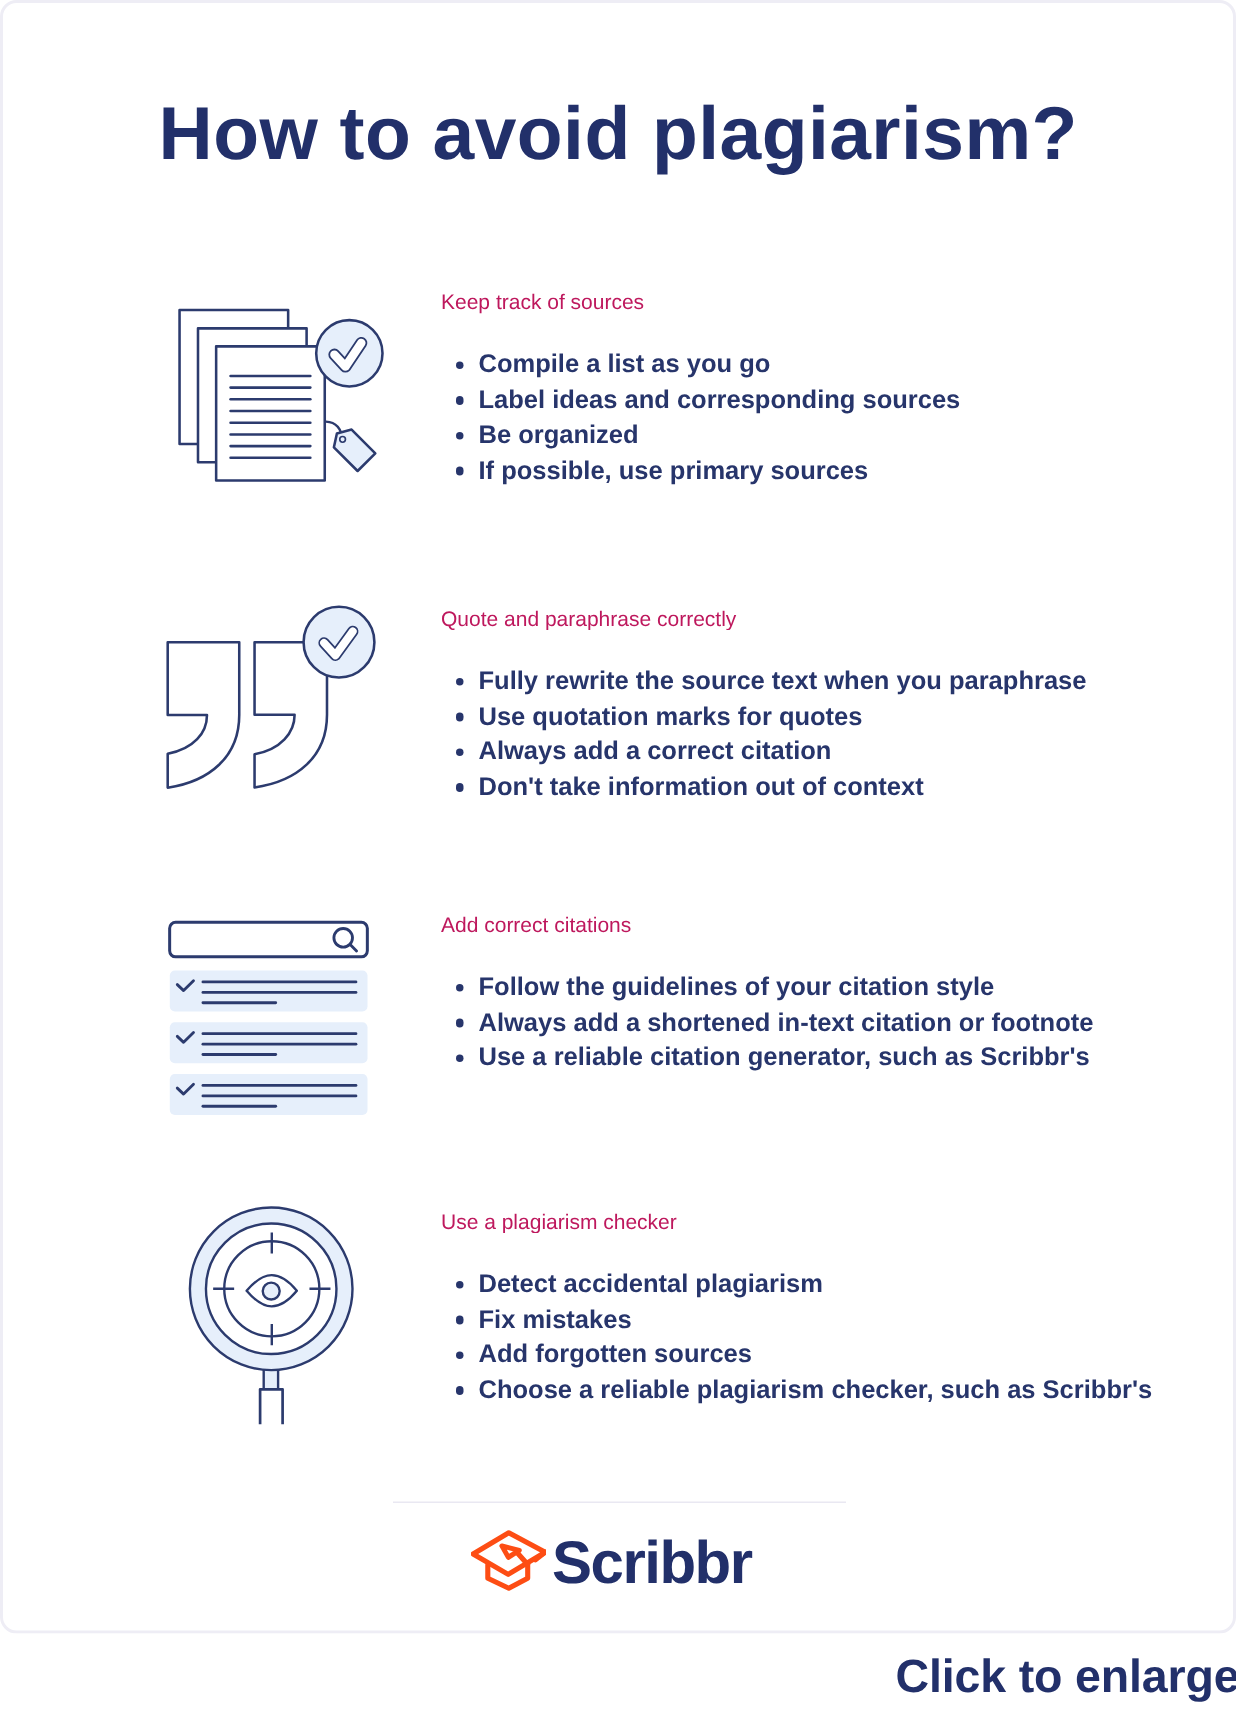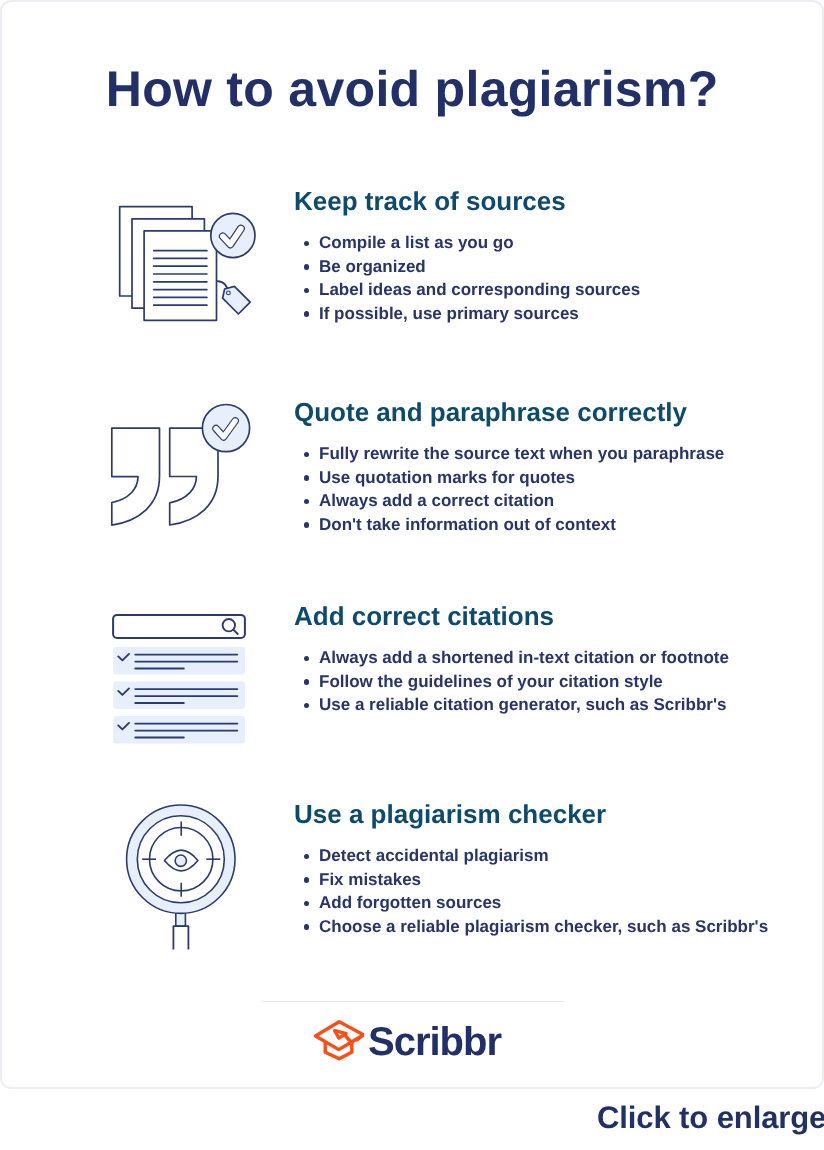--- a/index.html
+++ b/index.html
@@ -12,21 +12,21 @@
 
   .card{position:absolute;left:0;top:0;width:824px;height:1089px;box-sizing:border-box;
         background:#fff;border:2px solid #eeedf5;border-radius:11px;}
 
   .title{filter:opacity(1);position:absolute;left:0;top:60px;width:824px;text-align:center;
          font-size:50px;line-height:58px;font-weight:700;color:#22306a;letter-spacing:0.3px;padding-left:0.3px;box-sizing:border-box;}
 
   .section{position:absolute;left:0;width:824px;}
   .sec-icon{position:absolute;}
   .sec-text{position:absolute;left:294px;top:0;width:520px;}
-  .sec-head{filter:opacity(1);font-size:26px;line-height:24px;font-weight:700;color:#0c4a6e;margin:0 0 18px 0;}
+  .sec-head{filter:opacity(1);font-size:14px;line-height:24px;font-weight:400;color:#be185d;margin:0 0 18px 0;}
   .sec-list{list-style:none;margin:0;padding:0;font-weight:bold;}
   .sec-list li{filter:opacity(1);position:relative;padding-left:25px;font-size:17px;line-height:23.5px;
                color:#27356b;}
   .sec-list li .dot{position:absolute;left:9.7px;top:9.6px;width:5.8px;height:5.8px;
                     border-radius:50%;background:#27356b;}
 
   .divider{position:absolute;left:262px;top:1001px;width:302px;height:1px;background:#e9e8f2;}
 
   .brand{position:absolute;left:314px;top:1019px;display:flex;align-items:flex-end;}
   .brand-word{filter:opacity(1);font-size:40px;line-height:40px;font-weight:700;color:#22306a;margin-left:4px;margin-top:3.2px;letter-spacing:-1.0px;}
@@ -77,22 +77,22 @@
         <g>
           <path d="M104.9 32.4 L112.3 40.4 L122.9 24.6" fill="none" stroke="#2c3b6e" stroke-width="8.0" stroke-linecap="round" stroke-linejoin="round"></path>
           <path d="M104.9 32.4 L112.3 40.4 L122.9 24.6" fill="none" stroke="#fff" stroke-width="5.6" stroke-linecap="round" stroke-linejoin="round"></path>
         </g>
       </svg>
     </div>
     <div class="sec-text">
       <div class="sec-head">Keep track of sources</div>
       <ul class="sec-list">
           <li><span class="dot"></span><span>Compile a list as you go</span></li>
+          <li><span class="dot"></span><span>Label ideas and corresponding sources</span></li>
           <li><span class="dot"></span><span>Be organized</span></li>
-          <li><span class="dot"></span><span>Label ideas and corresponding sources</span></li>
           <li><span class="dot"></span><span>If possible, use primary sources</span></li>
         </ul>
     </div>
   </div>
 
   <div class="section" id="sec1" style="top:400px;">
     <div class="sec-icon" style="left:104px;top:0px;">
       <svg width="150" height="130" viewBox="0 0 150 130" fill="none">
         <path d="M7.8 28.1 H55.5 V76.6 C55.5 104.6 35.5 121 7.8 125.1 V102.5 C25.2 99.2 34 88.5 34 76.6 H7.8 Z" fill="#fff" stroke="#2c3b6e" stroke-width="1.7" stroke-linejoin="round"></path>
         <path d="M65.7 28.2 H114 V76.5 C114 104.6 93.8 121 65.7 125 V102.9 C83.3 99.5 92.4 88.5 92.4 76.5 H65.7 Z" fill="#fff" stroke="#2c3b6e" stroke-width="1.7" stroke-linejoin="round"></path>
@@ -145,22 +145,22 @@
             <path d="M23.3 7.6 H125.3"></path>
             <path d="M23.3 14.6 H125.3"></path>
             <path d="M23.3 21.5 H71.8"></path>
           </g>
         </g>
       </svg>
     </div>
     <div class="sec-text">
       <div class="sec-head">Add correct citations</div>
       <ul class="sec-list">
+          <li><span class="dot"></span><span>Follow the guidelines of your citation style</span></li>
           <li><span class="dot"></span><span>Always add a shortened in-text citation or footnote</span></li>
-          <li><span class="dot"></span><span>Follow the guidelines of your citation style</span></li>
           <li><span class="dot"></span><span>Use a reliable citation generator, such as Scribbr's</span></li>
         </ul>
     </div>
   </div>
 
   <div class="section" id="sec3" style="top:802px;">
     <div class="sec-icon" style="left:124px;top:-1px;">
       <svg width="116" height="152" viewBox="0 0 116 152" fill="none">
         <g>
           <path d="M51.8 108 H61.4 V125.2 H51.8 Z" fill="#e6effb" stroke="#2c3b6e" stroke-width="1.6" stroke-linejoin="round"></path>

